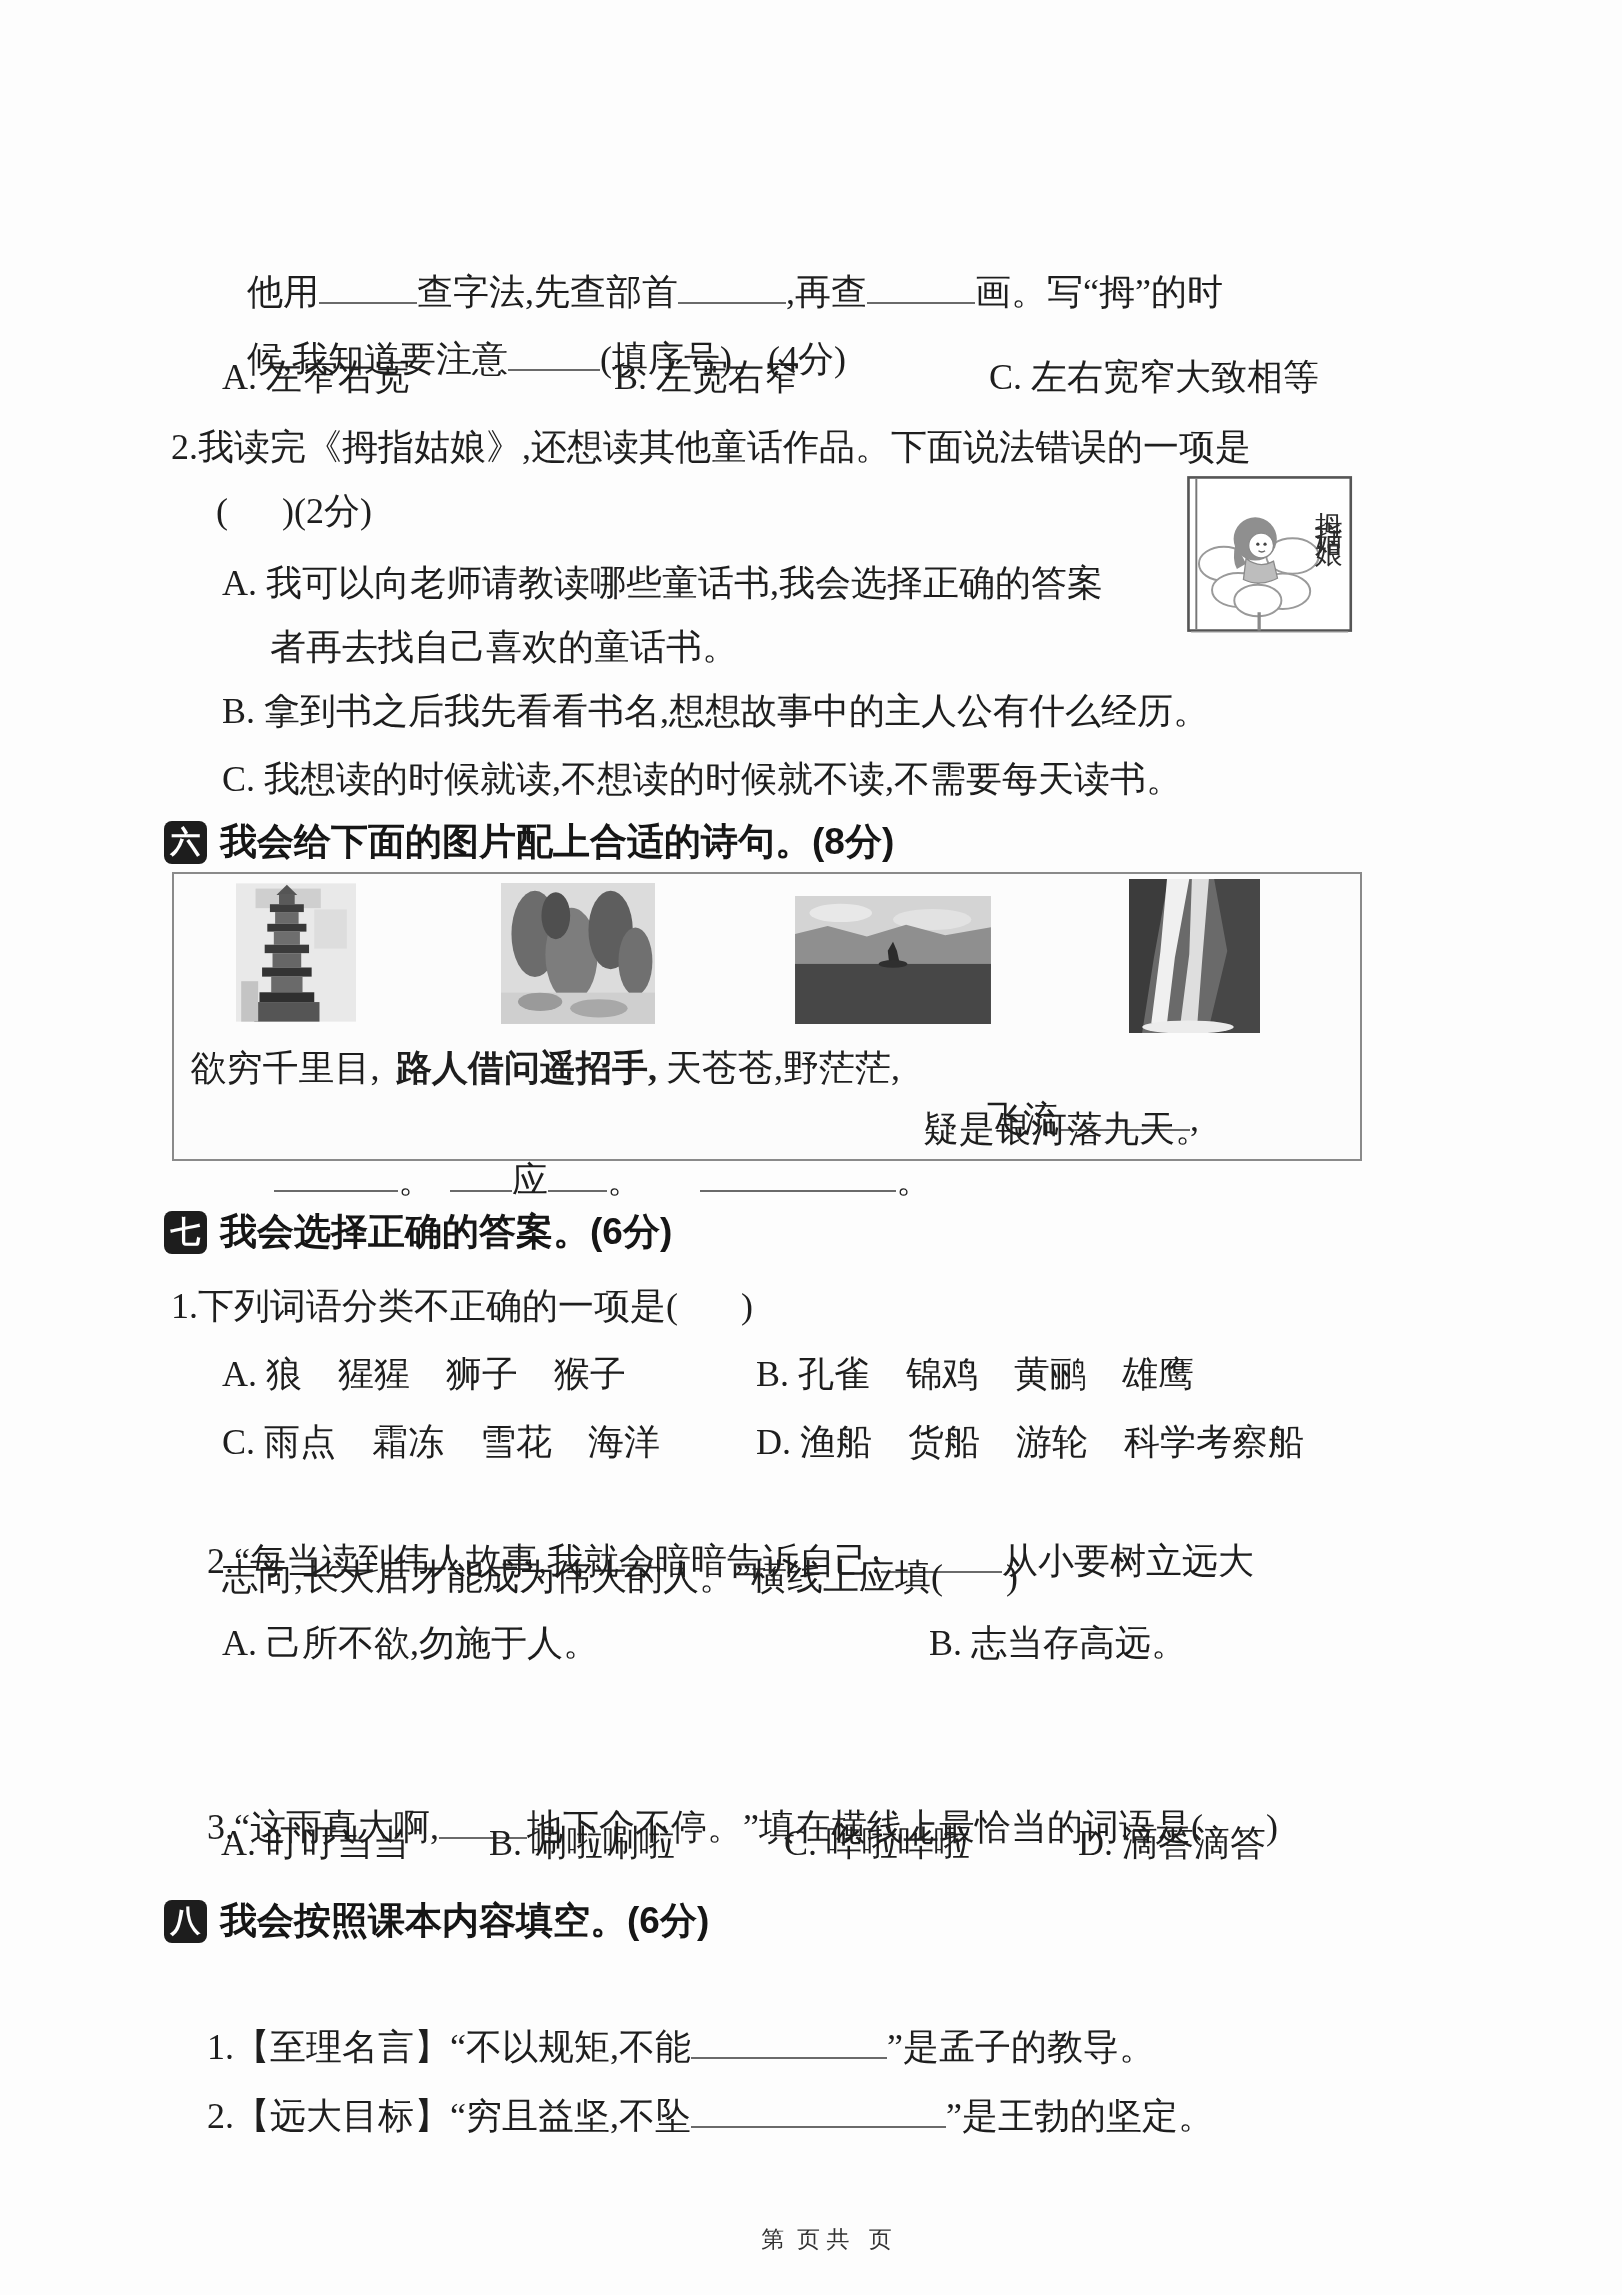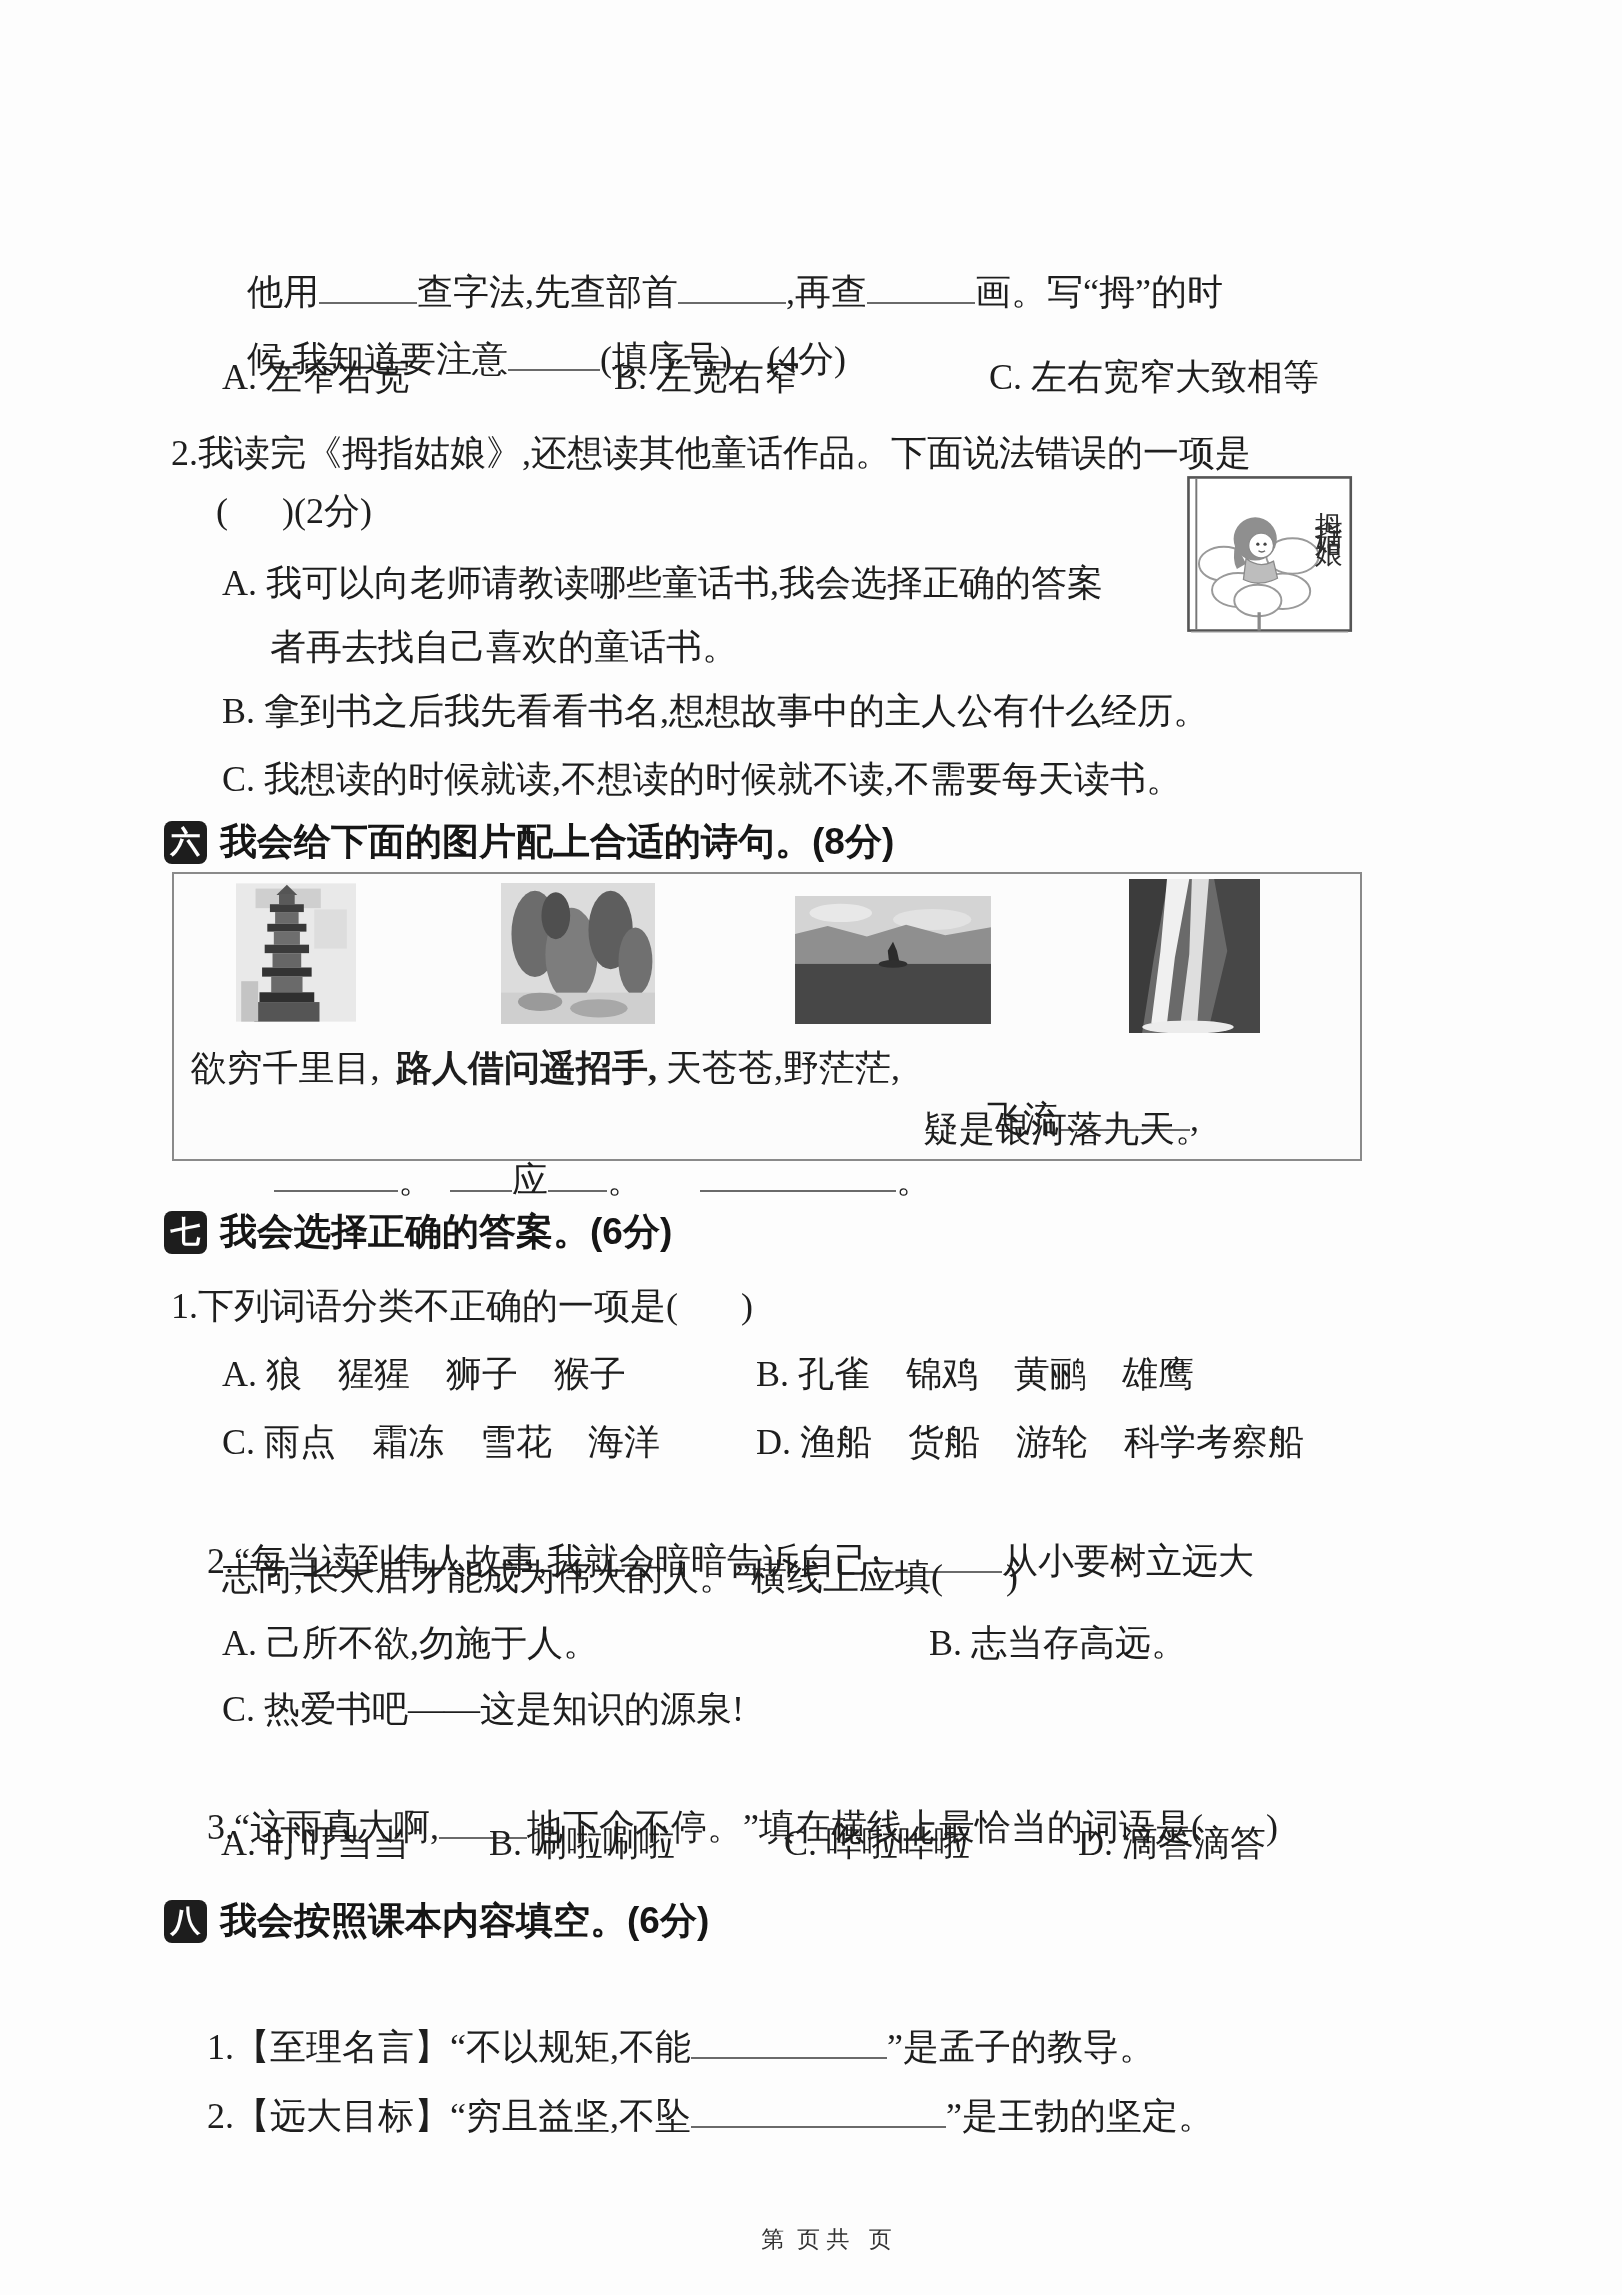--- a/index.html
+++ b/index.html
@@ -32,21 +32,21 @@
   <div class="abs line" style="left:211px;top:216px;">
     <span>他用</span><span class="blank h" style="width:98px;"></span><span>查字法,先查部首</span><span class="blank h" style="width:108px;"></span><span>,再查</span><span class="blank h" style="width:108px;"></span><span>画。写“拇”的时</span>
   </div>
   <div class="abs line" style="left:211px;top:283px;">
     <span>候,我知道要注意</span><span class="blank h" style="width:92px;"></span><span>(填序号)。(4分)</span>
   </div>
   <span class="abs line" style="left:222px;top:352px;">A. 左窄右宽</span>
   <span class="abs line" style="left:614px;top:352px;">B. 左宽右窄</span>
   <span class="abs line" style="left:989px;top:352px;">C. 左右宽窄大致相等</span>
 
-  <span class="abs line" style="left:171px;top:422px;margin-top:6px;">2.我读完《拇指姑娘》,还想读其他童话作品。下面说法错误的一项是</span>
+  <span class="abs line" style="left:171px;top:422px;">2.我读完《拇指姑娘》,还想读其他童话作品。下面说法错误的一项是</span>
   <span class="abs line" style="left:216px;top:486px;">(      )(2分)</span>
 
   <div class="book">
     <svg width="178" height="164" viewBox="0 0 272 250">
       <rect x="16" y="8" width="248" height="234" fill="#ffffff" stroke="#555" stroke-width="4"></rect>
       <line x1="28" y1="10" x2="28" y2="240" stroke="#777" stroke-width="3"></line>
       <line x1="20" y1="244" x2="260" y2="244" stroke="#999" stroke-width="2"></line>
 
       <ellipse cx="70" cy="140" rx="38" ry="26" fill="#fff" stroke="#9a9a9a" stroke-width="3"></ellipse>
       <ellipse cx="175" cy="128" rx="40" ry="27" fill="#fff" stroke="#9a9a9a" stroke-width="3"></ellipse>
@@ -163,21 +163,20 @@
   <span class="abs line" style="left:756px;top:1349px;">B. 孔雀　锦鸡　黄鹂　雄鹰</span>
   <span class="abs line" style="left:222px;top:1417px;">C. 雨点　霜冻　雪花　海洋</span>
   <span class="abs line" style="left:756px;top:1417px;">D. 渔船　货船　游轮　科学考察船</span>
 
   <div class="abs line" style="left:171px;top:1485px;">
     <span>2.“每当读到伟人故事,我就会暗暗告诉自己:</span><span class="blank h" style="width:121px;"></span><span>从小要树立远大</span>
   </div>
   <span class="abs line" style="left:222px;top:1552px;">志向,长大后才能成为伟大的人。”横线上应填(       )</span>
   <span class="abs line" style="left:222px;top:1618px;">A. 己所不欲,勿施于人。</span>
   <span class="abs line" style="left:929px;top:1618px;">B. 志当存高远。</span>
-  <span class="abs line" style="left:222px;top:1684px;">C. 热爱书吧——这是知识的源泉!</span>
 
   <div class="abs line" style="left:171px;top:1751px;">
     <span>3.“这雨真大啊,</span><span class="blank h" style="width:88px;"></span><span>地下个不停。”填在横线上最恰当的词语是(       )</span>
   </div>
   <span class="abs line" style="left:221px;top:1818px;">A. 叮叮当当</span>
   <span class="abs line" style="left:489px;top:1818px;">B. 唰啦唰啦</span>
   <span class="abs line" style="left:784px;top:1818px;">C. 哗啦哗啦</span>
   <span class="abs line" style="left:1078px;top:1818px;">D. 滴答滴答</span>
 
   <div class="abs sec-head" style="left:164px;top:1896px;">

